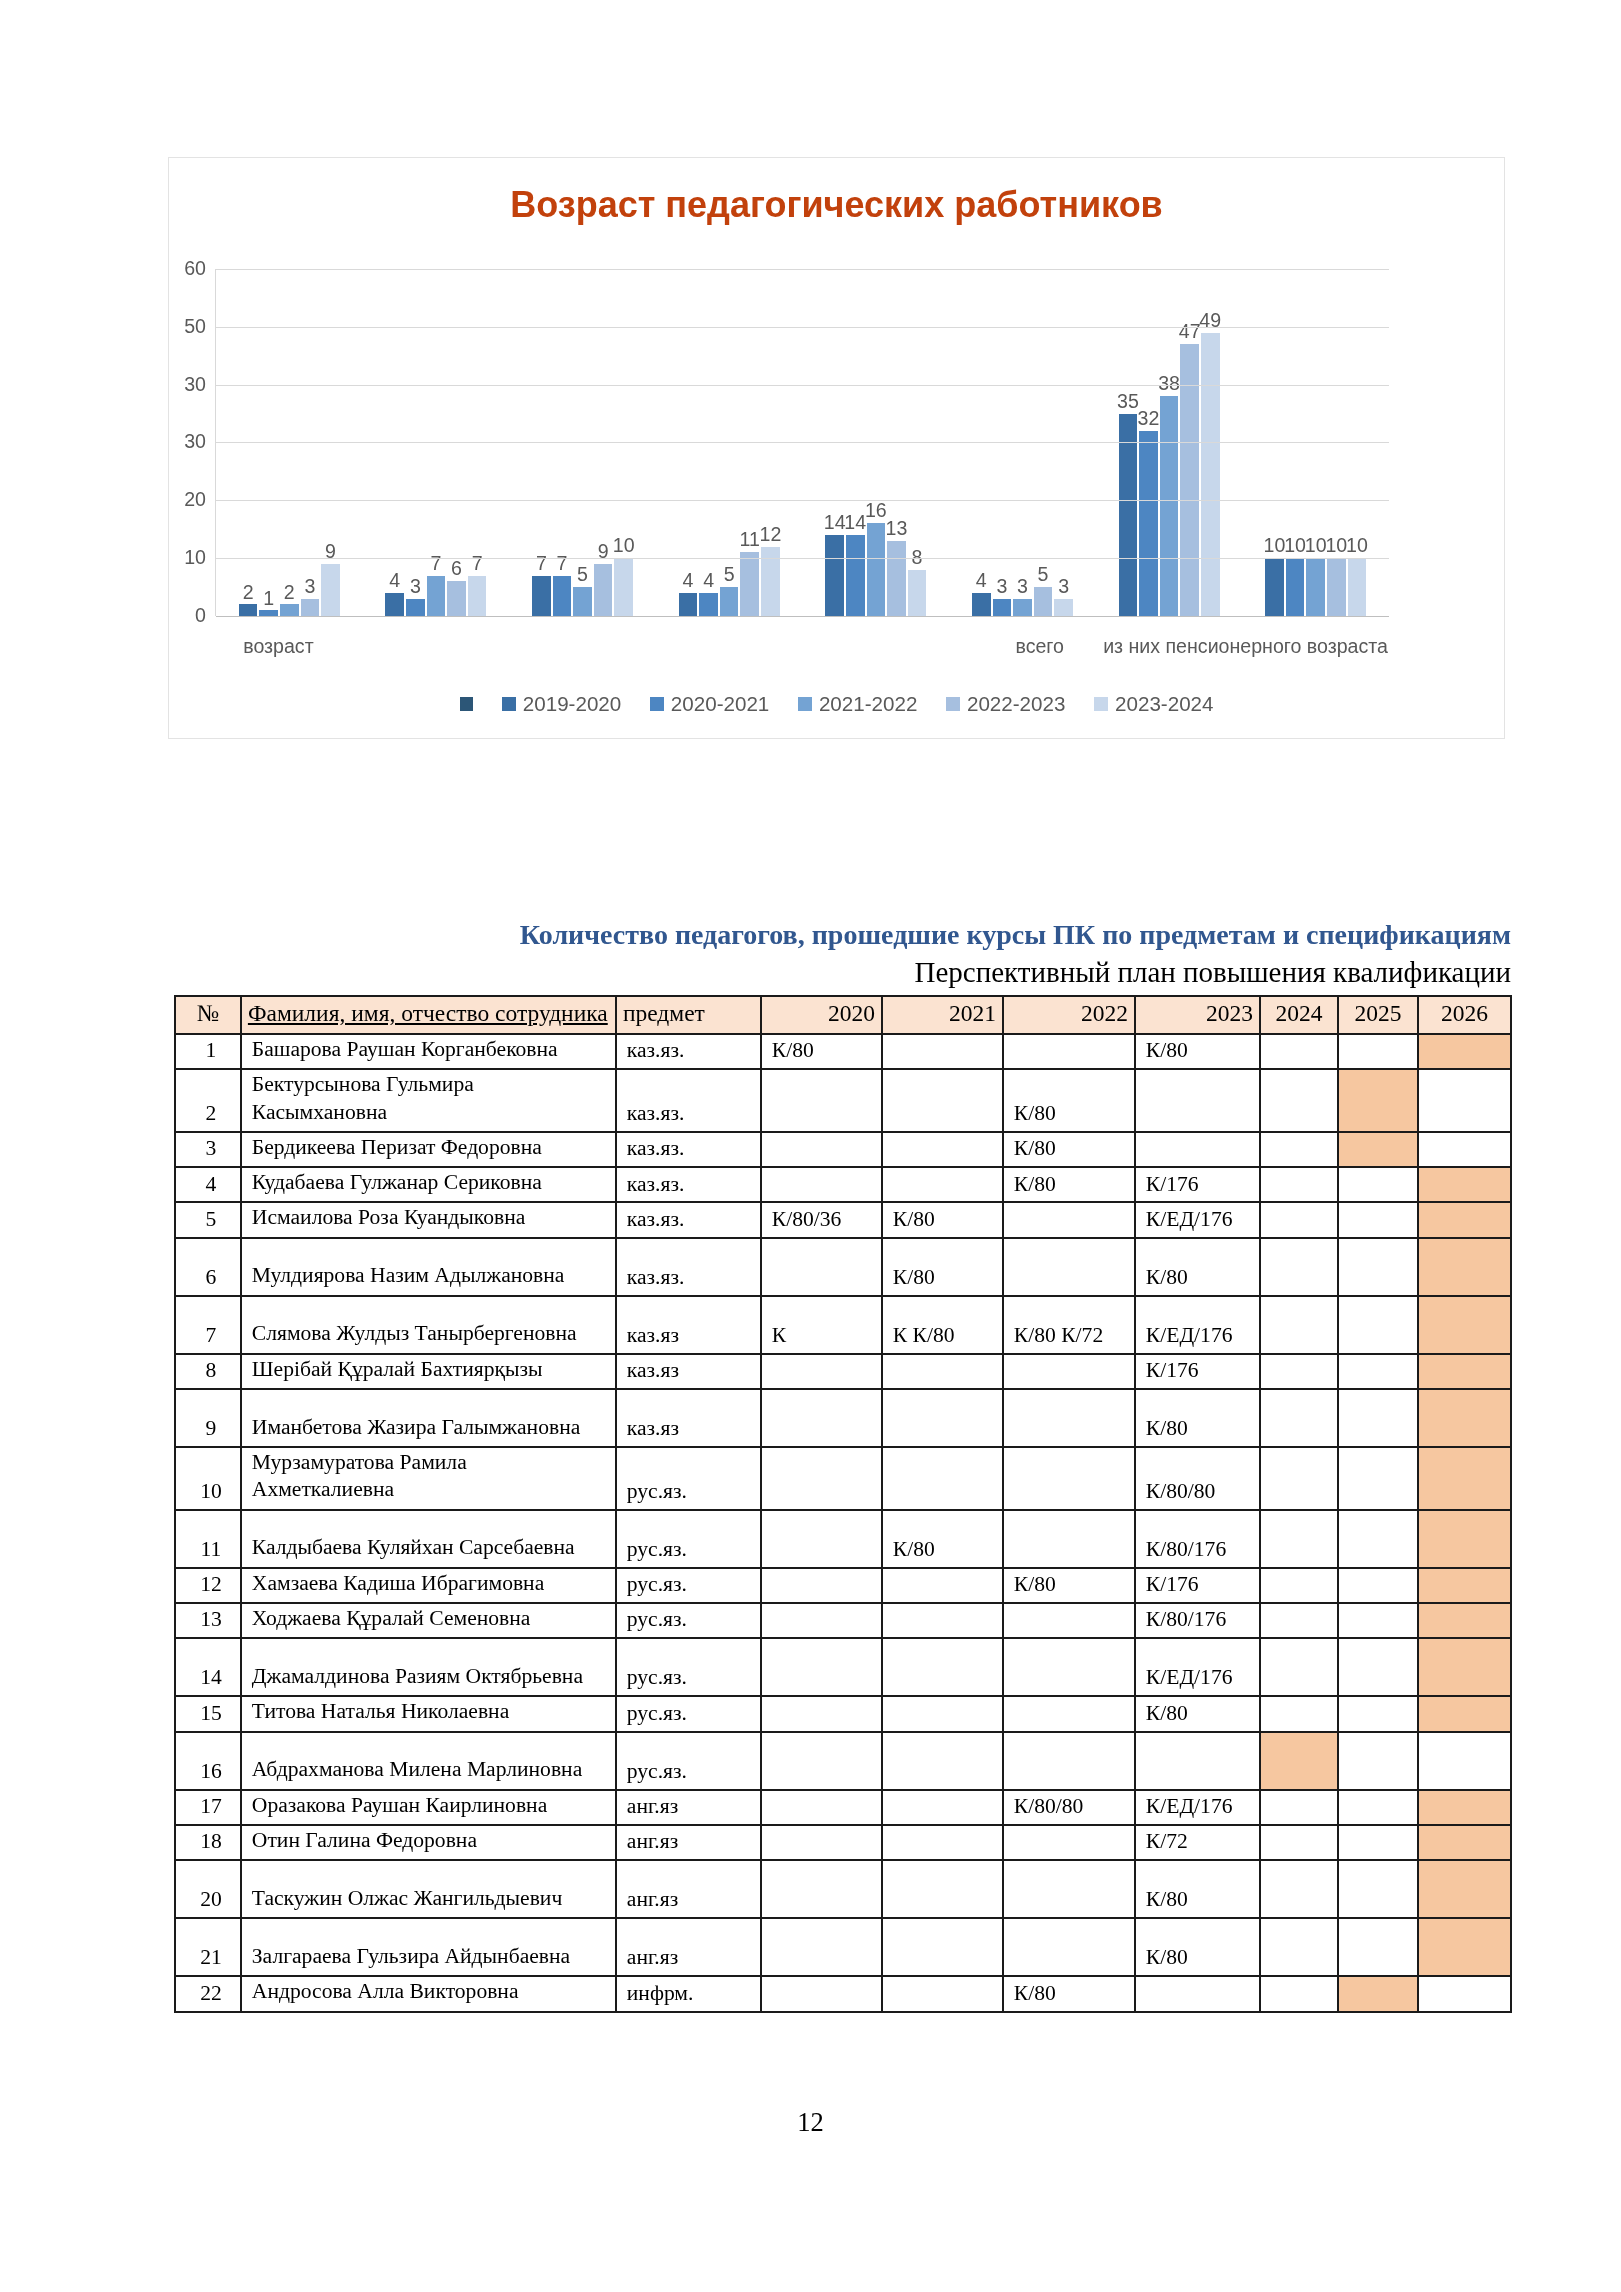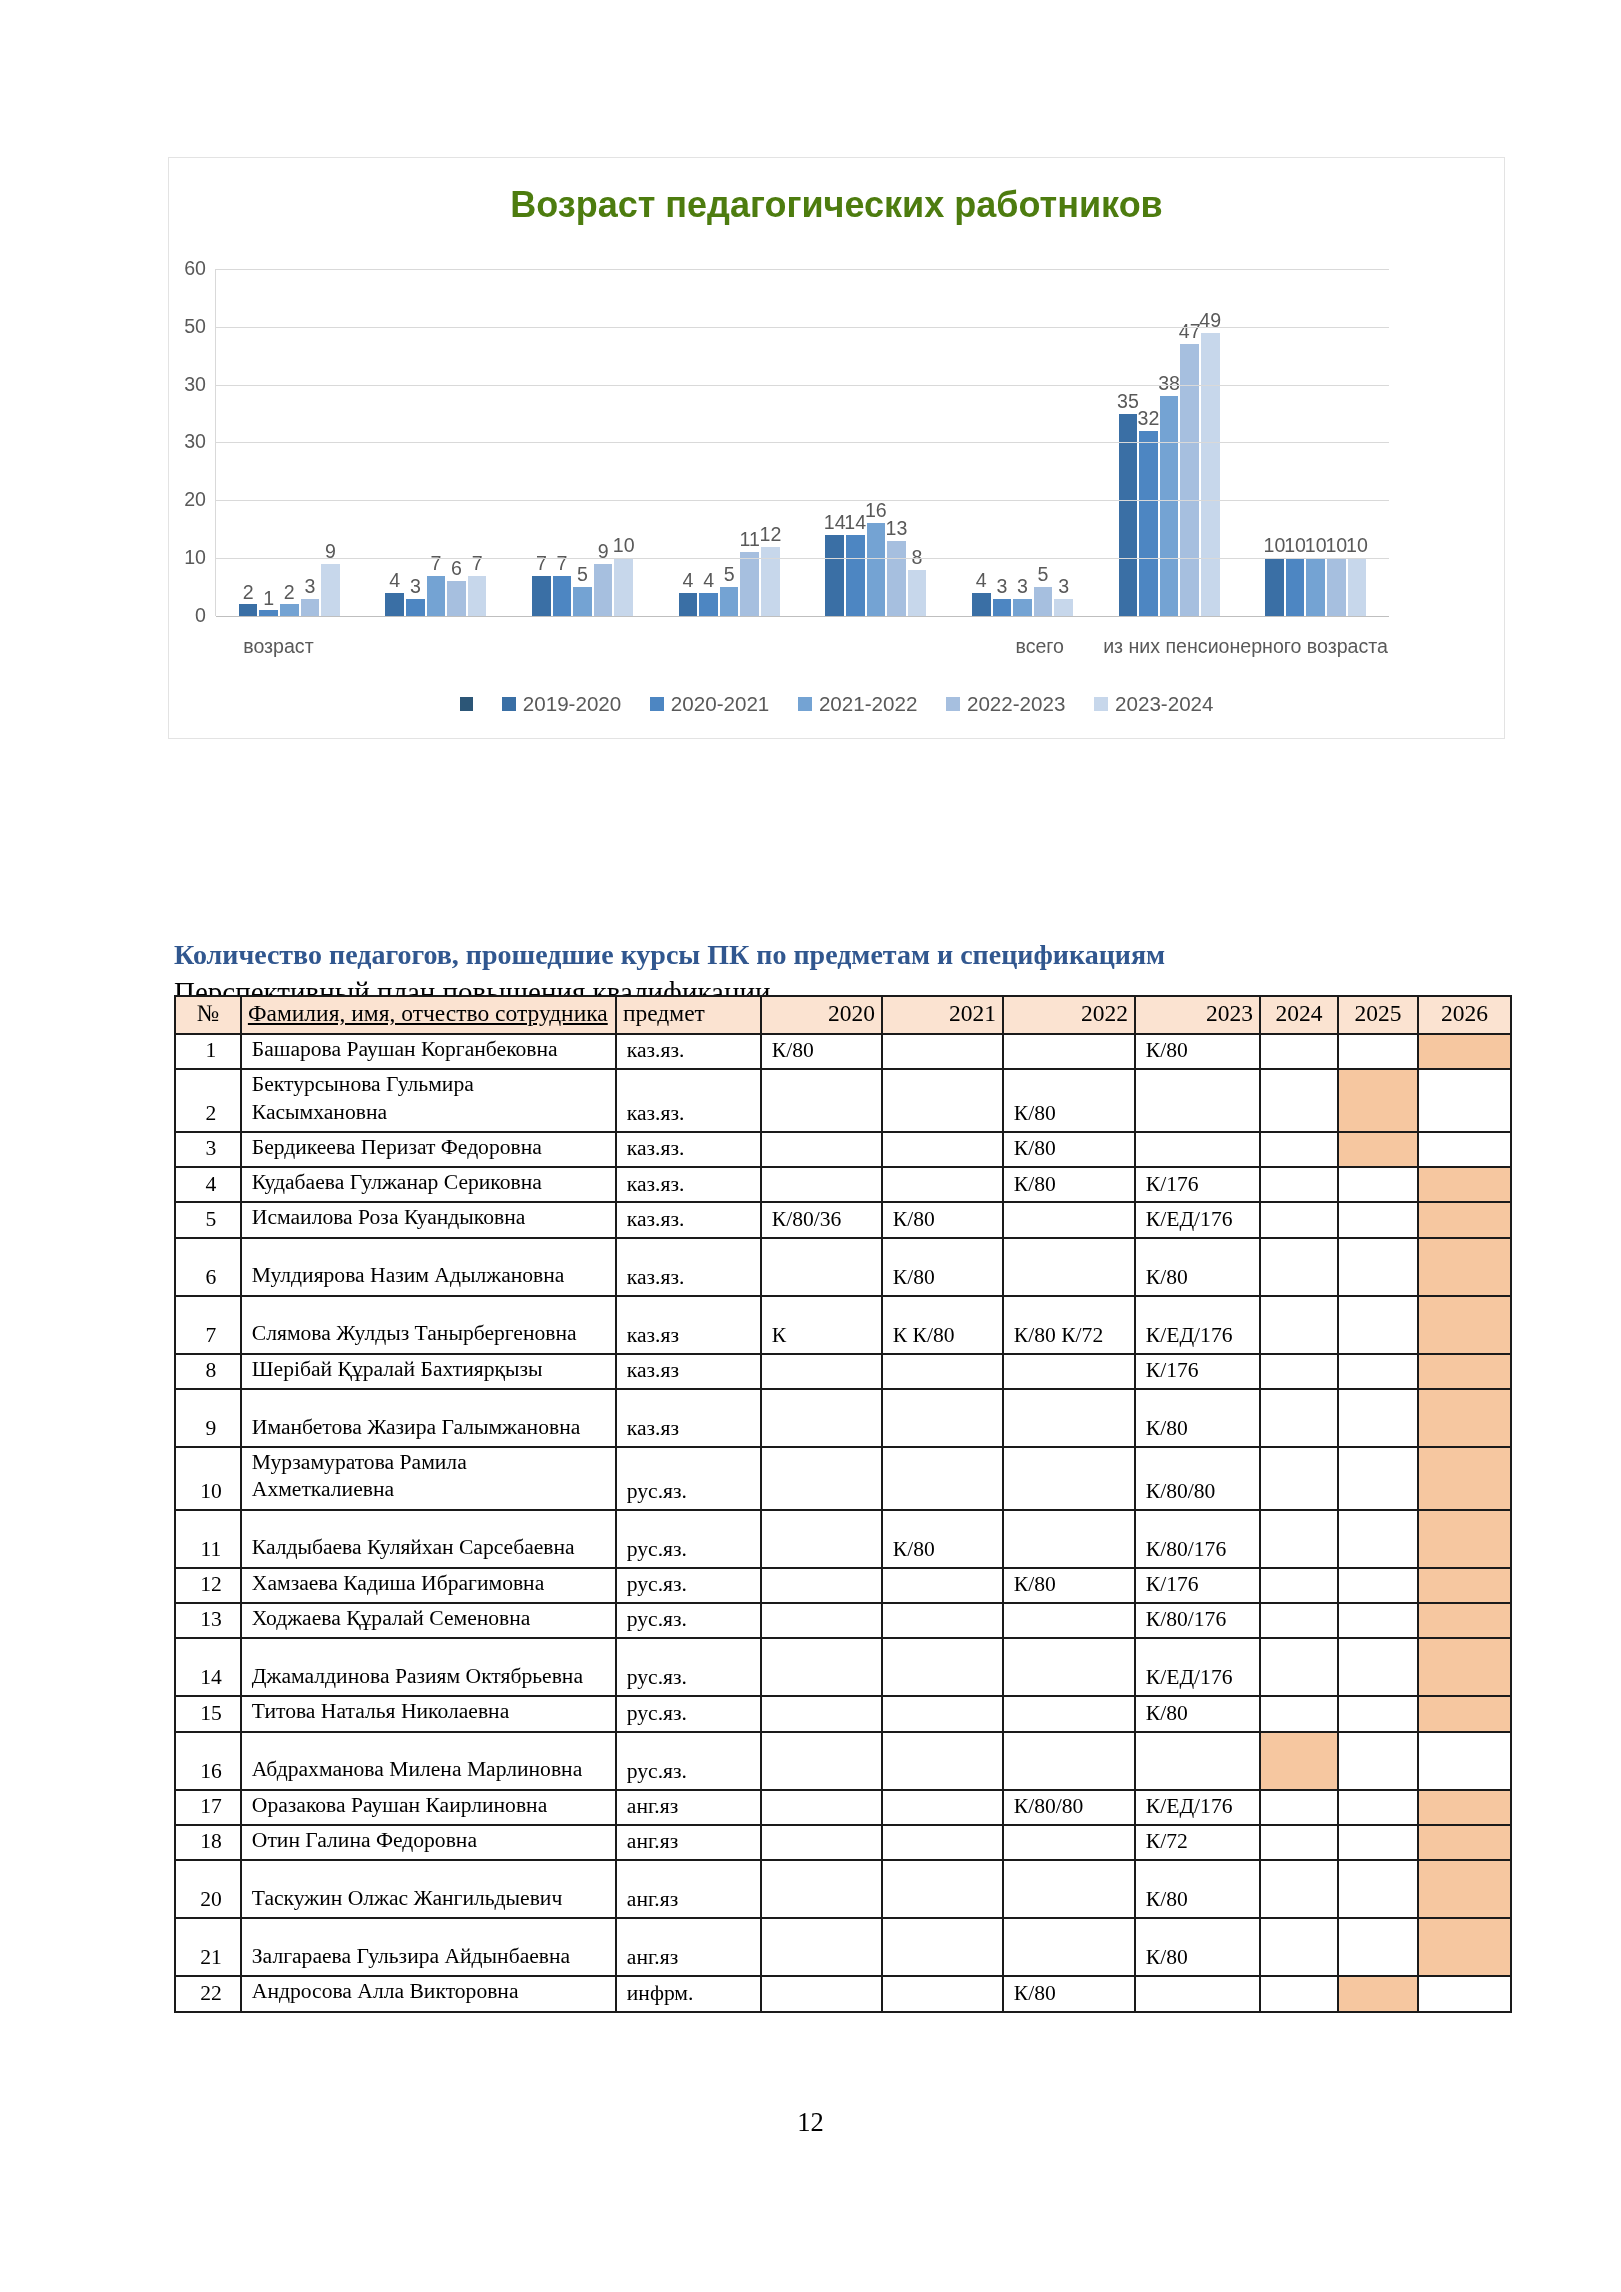--- a/index.html
+++ b/index.html
@@ -12,21 +12,21 @@
     font-family:"Liberation Serif","DejaVu Serif",serif;
   }
   
   .chart-box{
     position:absolute;left:168px;top:157px;width:1335px;height:580px;
     background:#ffffff;border:1px solid #e3e3e3;
     font-family:"Liberation Sans","DejaVu Sans",sans-serif;
   }
   .chart-title{
     position:absolute;top:25.5px;left:0;width:100%;
-    text-align:center;font-size:36px;font-weight:bold;color:#4d7c0f;
+    text-align:center;font-size:36px;font-weight:bold;color:#c2410c;
     letter-spacing:0px;
   }
   .plot{position:absolute;left:46px;top:111px;width:1173px;height:347px;border-left:1px solid #d9d9d9;}
   .gridline{position:absolute;left:0;width:100%;height:1px;background:#d9d9d9;}
   .gridline.zero{background:#bfbfbf;}
   .ylabel{
     position:absolute;left:0;width:37px;text-align:right;
     font-size:19.6px;color:#595959;line-height:21.6px;
   }
   .bars-row{position:absolute;left:0;top:0;width:100%;height:100%;display:flex;}
@@ -44,21 +44,21 @@
     font-size:19.6px;color:#595959;white-space:nowrap;overflow:visible;
   }
   .legend{
     position:absolute;left:0;top:534px;width:100%;
     display:flex;justify-content:center;align-items:center;gap:29px;
   }
   .legend-item{display:flex;align-items:center;gap:6.9px;}
   .legend-swatch{width:13.7px;height:13.7px;display:inline-block;}
   .legend-label{font-size:20.6px;color:#595959;}
   
-  .section-headings{position:absolute;left:174px;top:919px;width:1337px;text-align:left;margin-top:20px;}
+  .section-headings{position:absolute;left:174px;top:919px;width:1337px;text-align:right;}
   .heading-primary{font-size:28px;font-weight:bold;color:#31578f;}
   .heading-secondary{font-size:29px;font-weight:normal;color:#000000;margin-top:4.9px;}
   
   .table-wrap{position:absolute;left:174px;top:995px;}
   table.qual{border-collapse:collapse;table-layout:fixed;width:1337px;}
   table.qual th,table.qual td{
     border:2px solid #1a1a1a;
     font-family:"Liberation Serif","DejaVu Serif",serif;
     overflow:hidden;
   }

